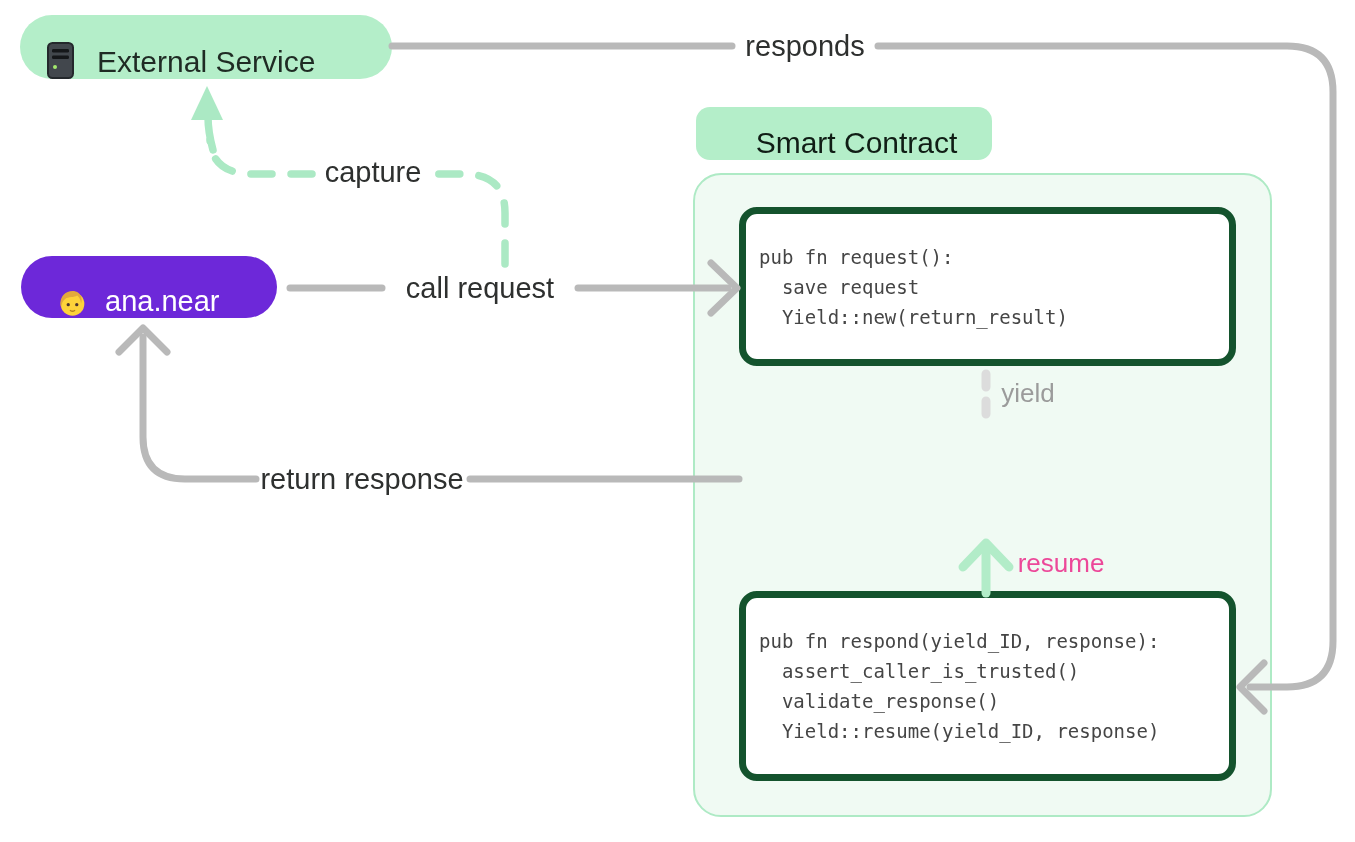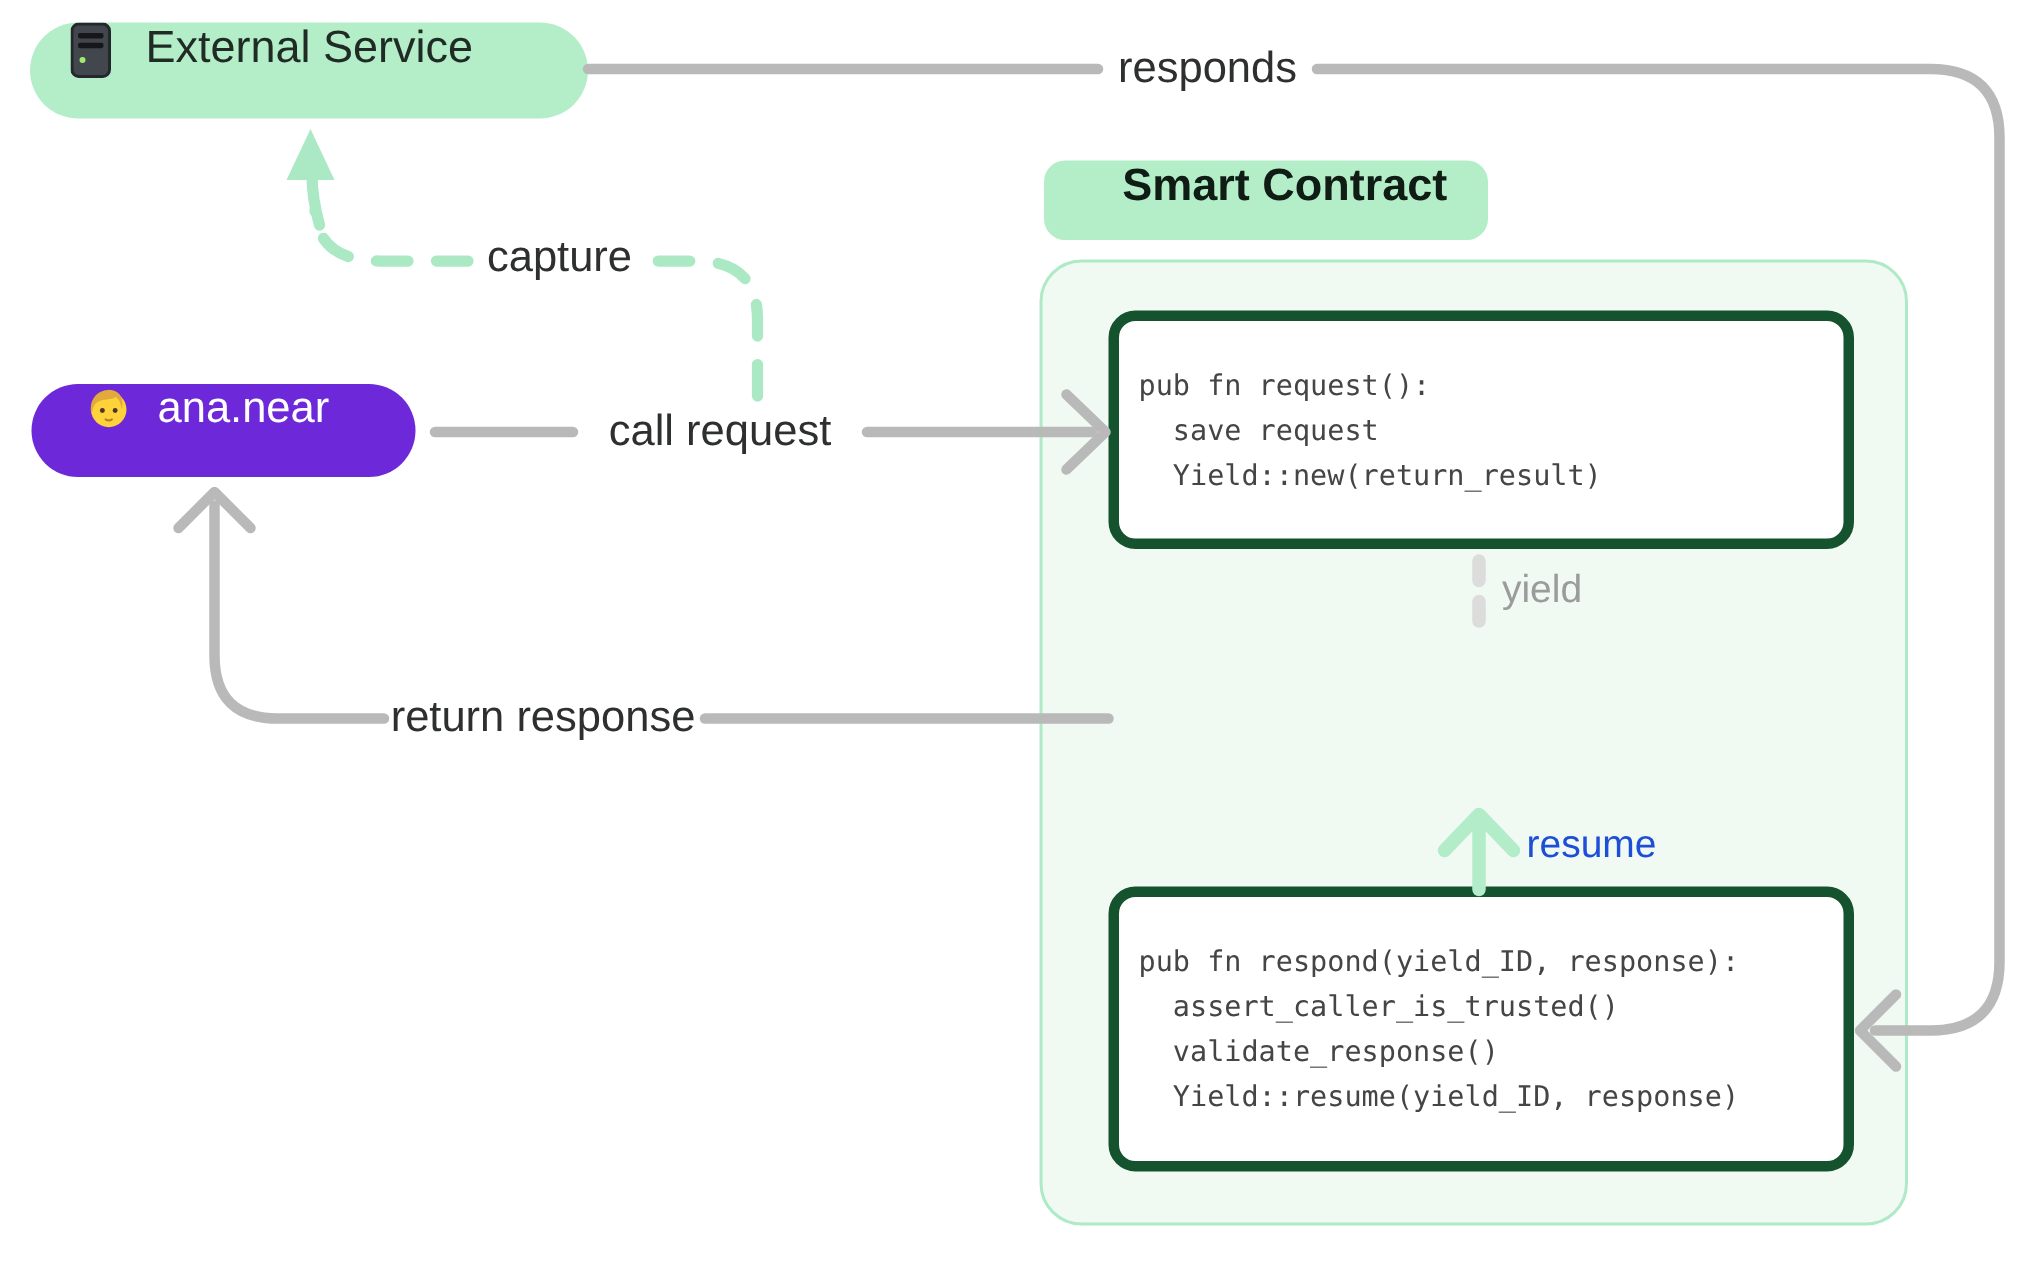--- a/index.html
+++ b/index.html
@@ -9,21 +9,21 @@
     height: 842px;
     background: #ffffff;
     font-family: "Liberation Sans", sans-serif;
     overflow: hidden;
   }
 
   
   .pill {
     position: absolute;
     display: flex;
-    align-items: flex-start;
+    align-items: flex-end;
     box-sizing: border-box;
   }
   .pill-external {
     left: 20px; top: 15px;
     width: 372px; height: 64px;
     background: #b4eec9;
     border-radius: 32px;
     padding-left: 27px;
     gap: 23px;
   }
@@ -47,21 +47,21 @@
   }
   .badge-contract {
     left: 696px; top: 107px;
     width: 296px; height: 53px;
     background: #b4eec9;
     border-radius: 14px;
     justify-content: center;
   }
   .badge-contract .pill-label {
     font-size: 30px;
-    font-weight: 700;
+    font-weight: 400;
     color: #101d15;
     margin-left: 25px;
   }
 
   
   .panel {
     position: absolute;
     left: 693px; top: 173px;
     width: 579px; height: 644px;
     box-sizing: border-box;
@@ -102,21 +102,21 @@
     font-size: 29px;
     font-weight: 500;
     color: #2e302f;
     z-index: 6;
   }
   .label-responds       { left: 805px;  top: 46px;  }
   .label-call-request   { left: 480px;  top: 288px; }
   .label-capture        { left: 373px;  top: 172px; }
   .label-return-response{ left: 362px;  top: 479px; }
   .label-yield  { left: 1028px; top: 393px; font-size: 26px; font-weight: 400; color: #9b9b9b; }
-  .label-resume { left: 1061px; top: 563px; font-size: 26px; font-weight: 500; color: #1d4ed8; text-align: right; }
+  .label-resume { left: 1061px; top: 563px; font-size: 26px; font-weight: 500; color: #ec4899; text-align: right; }
 
   
   .overlay {
     position: absolute;
     left: 0; top: 0;
     z-index: 5;
     pointer-events: none;
   }
 
   .icon { display: inline-flex; flex: 0 0 auto; }

